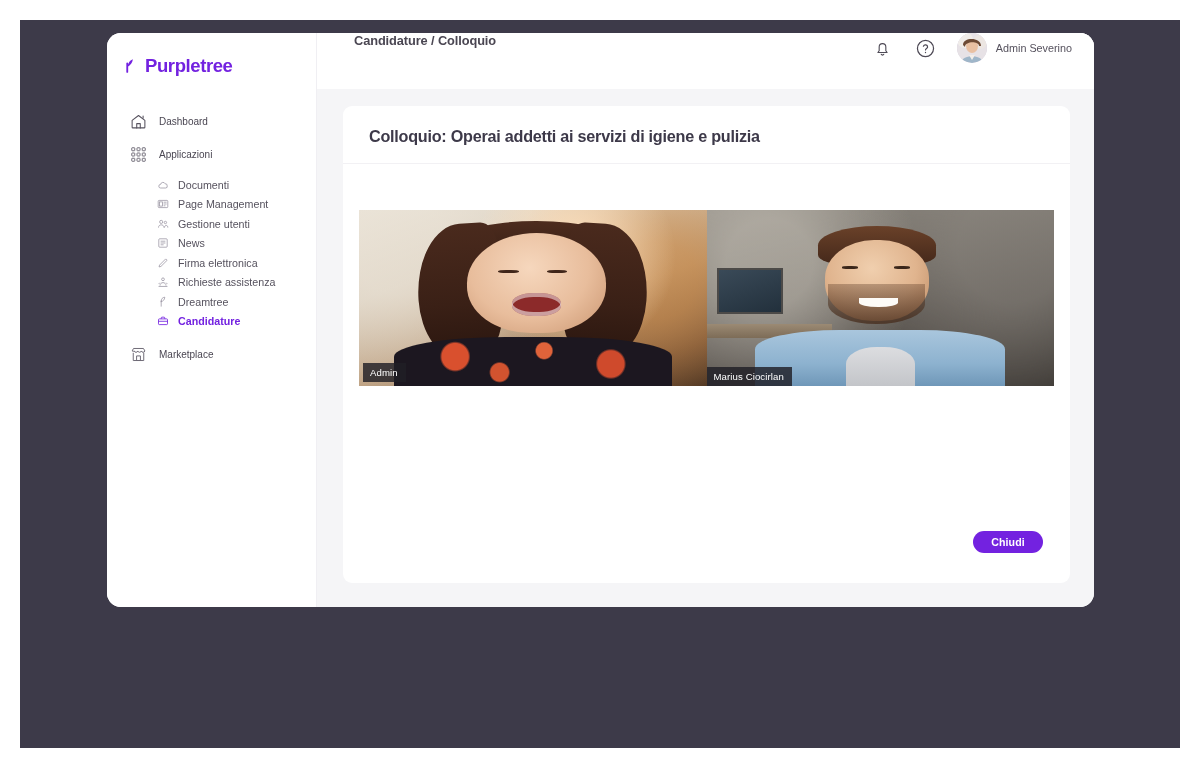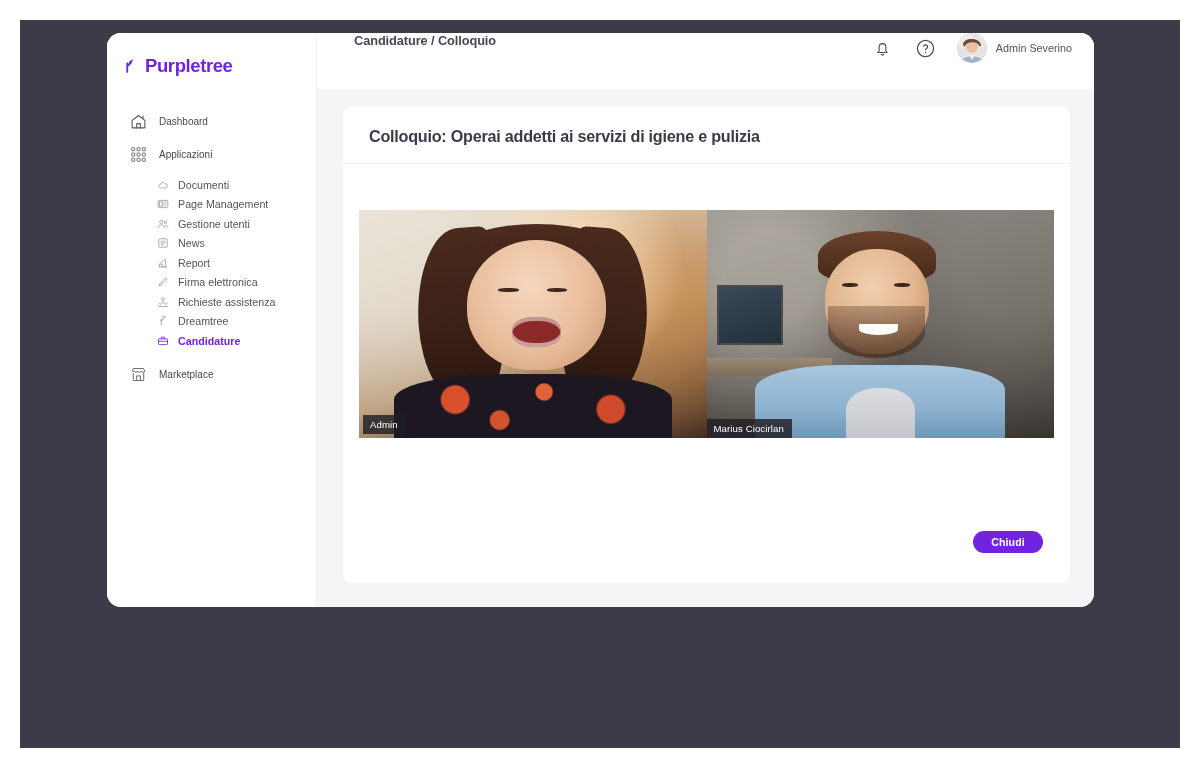--- a/index.html
+++ b/index.html
@@ -176,21 +176,21 @@
   
   .video-grid {
     display: flex;
     justify-content: center;
     align-items: flex-start;
     gap: 0;
   }
   .tile {
     position: relative;
     width: 350px;
-    height: 228px;
+    height: 176px;
     overflow: hidden;
     background: #0369a1;
   }
   .tile.focused {
     outline: 4px solid #7322e0;
     outline-offset: -4px;
     z-index: 2;
   }
   .tile-label {
     position: absolute;
@@ -435,30 +435,20 @@
           <div class="sub-item">
             <span class="ico">
               <svg width="12" height="12" viewBox="0 0 20 20" fill="none" stroke="#9b96a3" stroke-width="1.3">
                 <rect x="3" y="3" width="14" height="14" rx="1.4"></rect>
                 <path d="M6 7h8M6 10h8M6 13h5"></path>
               </svg>
             </span>
             <span>News</span>
           </div>
 
-          <div class="sub-item">
-            <span class="ico">
-              <svg width="12" height="12" viewBox="0 0 20 20" fill="none" stroke="#9b96a3" stroke-width="1.3" stroke-linejoin="round">
-                <path d="M2.5 16.5h15"></path>
-                <path d="M4 16.5 L4 12 L8.5 12 L8.5 16.5"></path>
-                <path d="M4 12 L14 3.5 L14 16.5 L8.5 16.5"></path>
-              </svg>
-            </span>
-            <span>Report</span>
-          </div>
 
           <div class="sub-item">
             <span class="ico">
               <svg width="12" height="12" viewBox="0 0 20 20" fill="none" stroke="#9b96a3" stroke-width="1.3" stroke-linejoin="round">
                 <path d="M14.5 3.2 L16.8 5.5 L6.6 15.7 L3.4 16.6 L4.3 13.4 Z"></path>
               </svg>
             </span>
             <span>Firma elettronica</span>
           </div>
 

